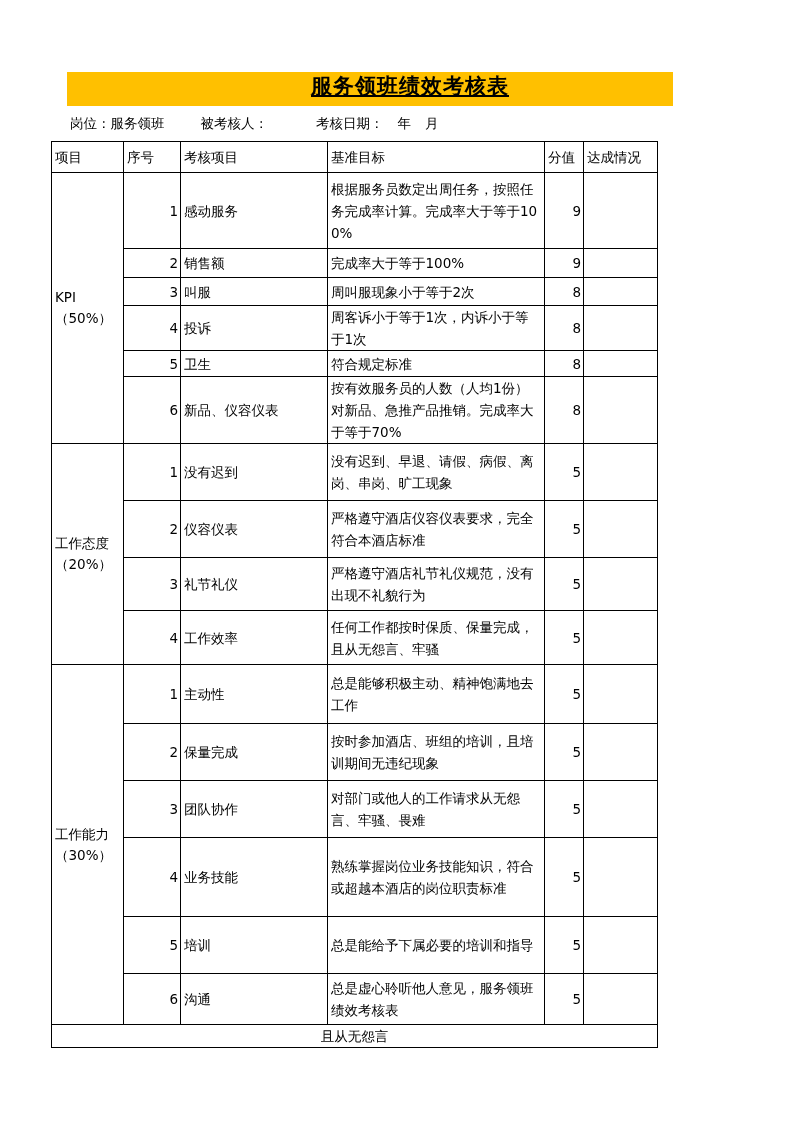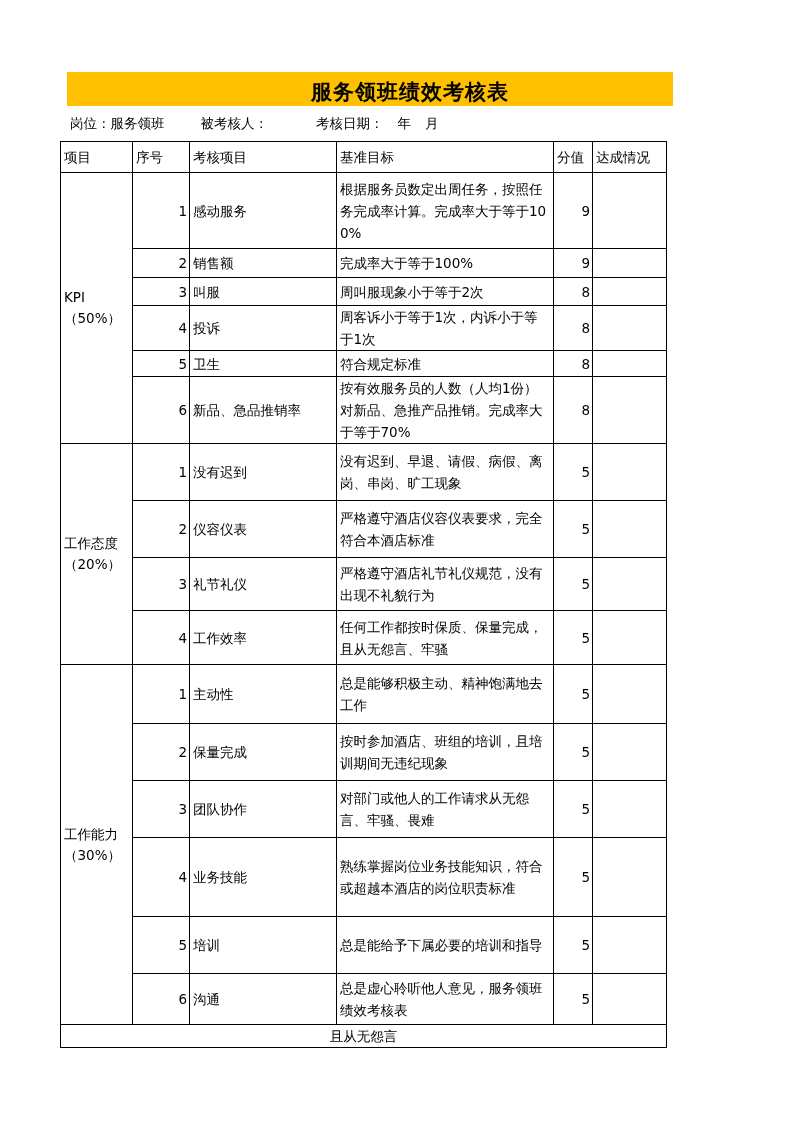--- a/index.html
+++ b/index.html
@@ -1,31 +1,31 @@
 <!DOCTYPE html>
 <html><head>
   <meta charset="utf-8">
   <style>
     html, body { margin: 0; padding: 0; background: #ffffff; }
     body { width: 793px; height: 1122px; position: relative; font-family: "DejaVu Sans", "Liberation Sans", sans-serif; color: #000; }
     .title-bar {
       position: absolute; left: 67px; top: 72px; width: 606px; height: 34px;
-      background: #FFC000; display: flex; align-items: flex-end; justify-content: center;
+      background: #FFC000; display: flex; align-items: flex-start; justify-content: center; text-decoration: underline;
     }
     .title-bar span { font-size: 21px; font-weight: bold; letter-spacing: 1px; padding-left: 80px; }
     .info-row {
       position: absolute; left: 70px; top: 113px; height: 22px; font-size: 13.5px;
       display: flex; align-items: center;
     }
     .info-row span { white-space: pre; text-align: right; }
     .info-gap1 { width: 36px; }
     .info-gap2 { width: 48px; }
     .info-gap3 { width: 14px; }
     table.sheet {
-      position: absolute; left: 60px; top: 141px; border-collapse: collapse;
+      position: absolute; left: 51px; top: 141px; border-collapse: collapse;
       table-layout: fixed; width: 606px; font-size: 13.5px;
     }
     table.sheet td {
       border: 1px solid #000; padding: 0 3px; line-height: 22px; vertical-align: middle;
       overflow: hidden;
     }
     .c-seq { text-align: right; padding-right: 2px !important; }
     .c-score { text-align: right; padding-right: 2px !important; }
     .c-cat { text-align: left; line-height: 21px !important; }
     .c-target { line-height: 22px !important; word-break: break-all; }
@@ -100,21 +100,21 @@
       </tr>
       <tr style="height: 26px;">
         <td class="c-seq">5</td>
         <td>卫生</td>
         <td class="c-target">符合规定标准</td>
         <td class="c-score">8</td>
         <td></td>
       </tr>
       <tr style="height: 65px;">
         <td class="c-seq">6</td>
-        <td>新品、急品推销率</td>
+        <td>新品、仪容仪表</td>
         <td class="c-target">按有效服务员的人数（人均1份）对新品、急推产品推销。完成率大于等于70%</td>
         <td class="c-score">8</td>
         <td></td>
       </tr>
       <tr style="height: 57px;">
         <td class="c-cat" rowspan="4">工作态度（20%）</td>
         <td class="c-seq">1</td>
         <td>没有迟到</td>
         <td class="c-target">没有迟到、早退、请假、病假、离岗、串岗、旷工现象</td>
         <td class="c-score">5</td>

